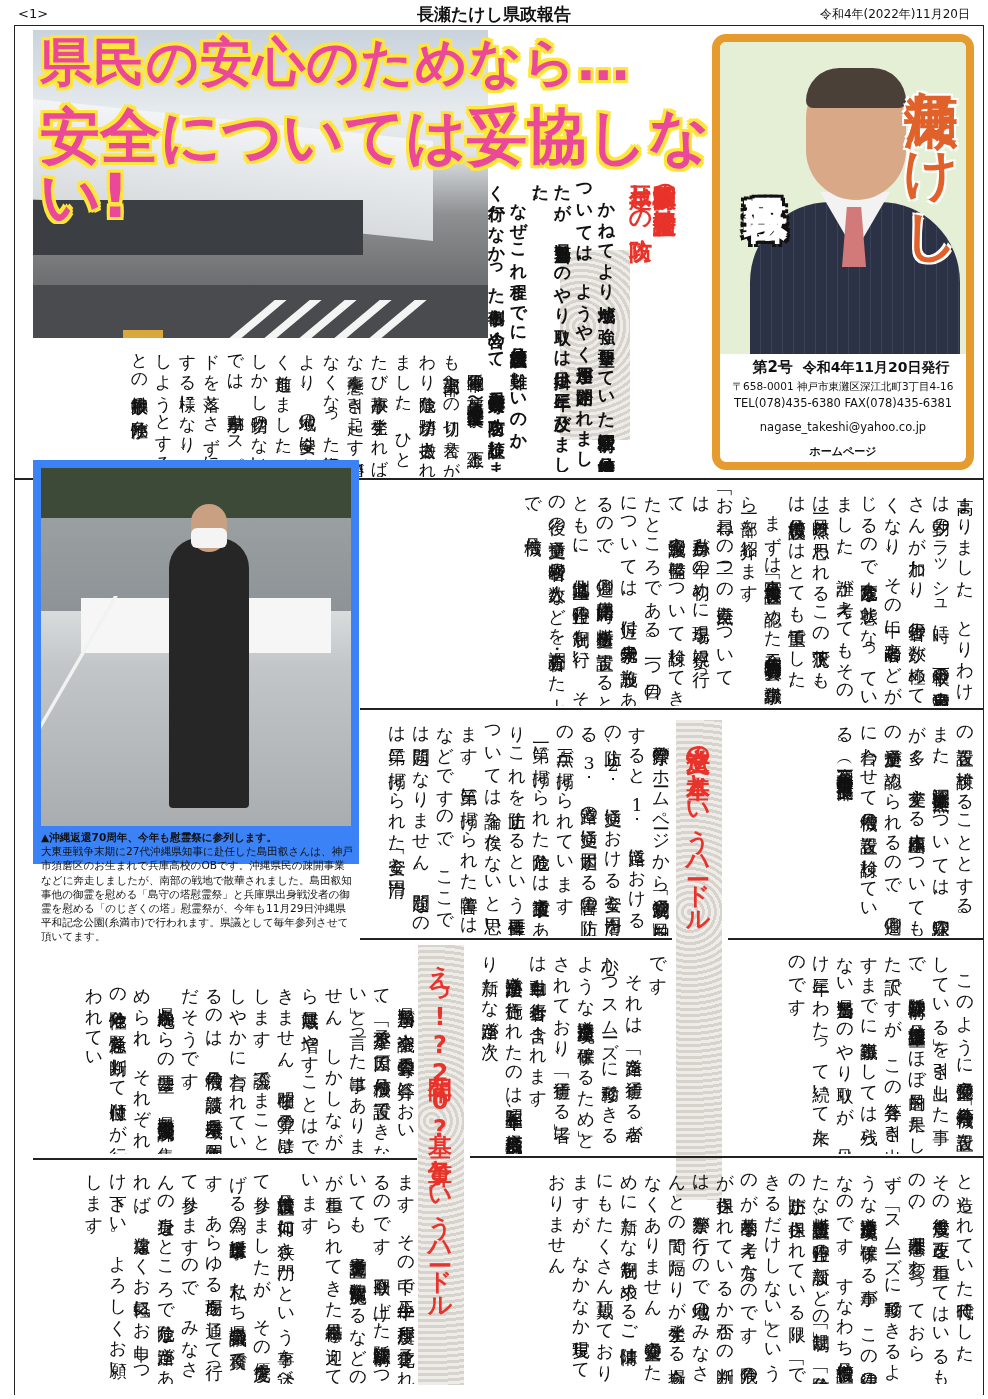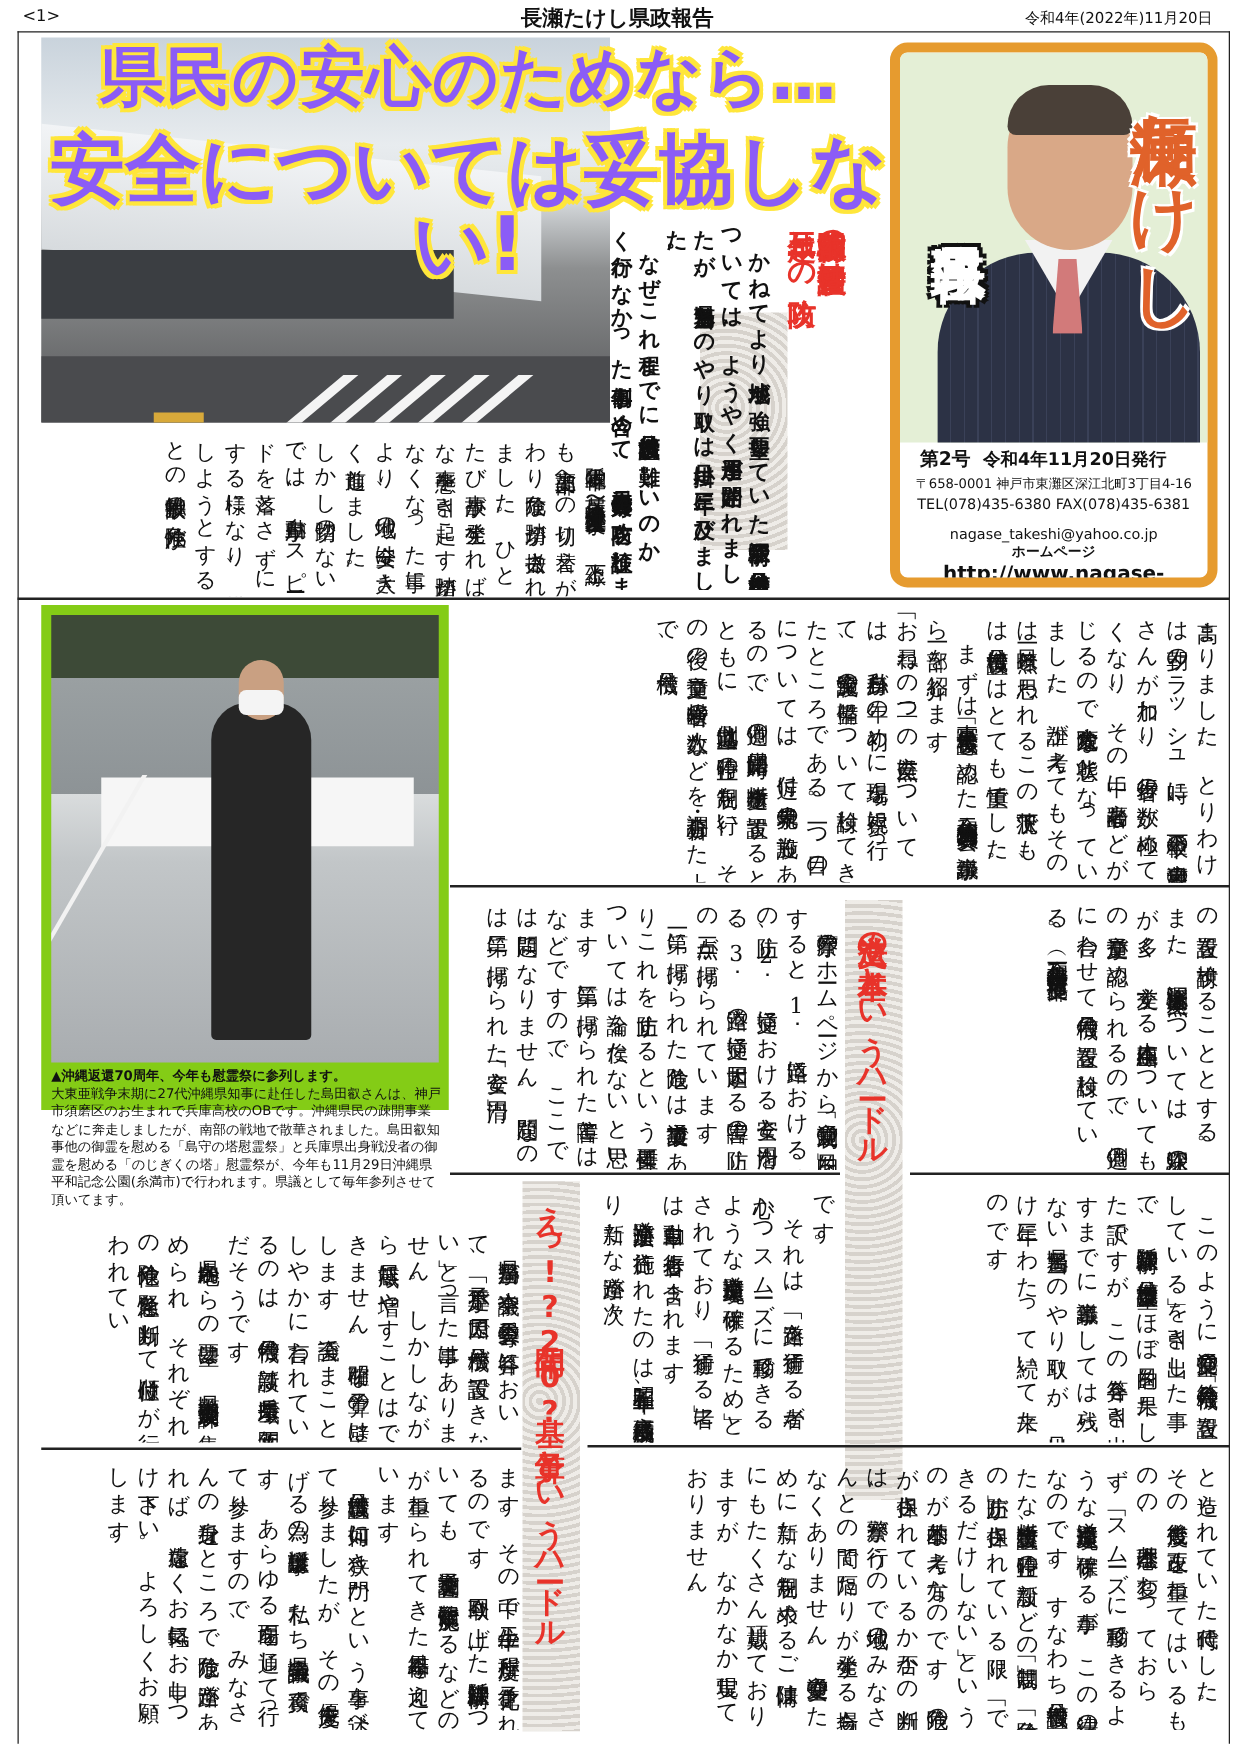--- a/index.html
+++ b/index.html
@@ -17,57 +17,57 @@
   .vt.sans { font-family: "DejaVu Sans", sans-serif; }
 
   .photo-street { position: absolute; left: 33px; top: 30px; width: 455px; height: 308px; overflow: hidden;
     background: linear-gradient(180deg,#c9d3dc 0%,#e8ecef 28%,#dfe3e6 40%,#8d8f90 60%,#545557 100%); }
   .photo-street .bld { position: absolute; left: 0; top: 90px; width: 400px; height: 100px; background: linear-gradient(180deg,#f2f4f6,#d7dbde); transform: skewY(6deg); }
   .photo-street .under { position: absolute; left: 0; top: 170px; width: 330px; height: 55px; background: #3b3e42; }
   .photo-street .road { position: absolute; left: 0; top: 255px; width: 455px; height: 90px; background: #4a4b4e; }
   .photo-street .zebra { position: absolute; top: 270px; width: 12px; height: 70px; background: #f4f4f4; transform: skewX(-50deg); }
   .photo-street .tile { position: absolute; left: 90px; top: 300px; width: 40px; height: 40px; background: #d8a93a; }
 
-  .headline { position: absolute; left: 40px; top: 30px; width: 670px; font-family: "DejaVu Sans", sans-serif; font-weight: bold; color: #8b5cf6; text-align: center; line-height: 1;
+  .headline { position: absolute; left: 40px; top: 30px; width: 670px; font-family: "DejaVu Sans", sans-serif; font-weight: bold; color: #ec4899; line-height: 1;
     text-shadow: -3px -3px 0 #ffe63b, 3px -3px 0 #ffe63b, -3px 3px 0 #ffe63b, 3px 3px 0 #ffe63b, 0 3px 0 #ffe63b, 0 -3px 0 #ffe63b, 3px 0 0 #ffe63b, -3px 0 0 #ffe63b; }
   .headline .l1 { font-size: 52px; letter-spacing: 1px; margin-top: 6px; }
   .headline .l2 { font-size: 60px; letter-spacing: 0px; margin-top: 18px; }
 
   .profile { position: absolute; left: 712px; top: 34px; width: 262px; height: 436px; border: 8px solid #e69b2f; border-radius: 14px; background: #fff; overflow: hidden; }
   .profile .pic { position: absolute; left: 0; top: 0; width: 246px; height: 312px; background: #e4efd6; overflow: hidden; }
   .profile .suit { position: absolute; left: 30px; top: 160px; width: 210px; height: 170px; border-radius: 80px 80px 0 0;
     background: repeating-linear-gradient(90deg,#2c3245 0 10px,#3a4158 10px 11px), #2c3245; }
   .profile .shirt { position: absolute; left: 100px; top: 150px; width: 70px; height: 60px; background: #f2f2f2; clip-path: polygon(0 0,100% 0,50% 100%); }
   .profile .tie { position: absolute; left: 122px; top: 165px; width: 24px; height: 60px; background: #d27a7a; clip-path: polygon(20% 0,80% 0,100% 100%,0 100%); }
   .profile .head { position: absolute; left: 86px; top: 28px; width: 100px; height: 130px; border-radius: 48px 48px 50px 50px; background: #d9a887; }
   .profile .hair { position: absolute; left: 86px; top: 26px; width: 100px; height: 40px; border-radius: 48px 48px 10px 10px; background: #4a4038; }
   .profile .name { position: absolute; right: 6px; top: 10px; font-family: "DejaVu Sans", sans-serif; font-weight: bold; font-size: 54px; line-height: 58px; color: #e0622a; writing-mode: vertical-rl; text-orientation: upright;
     text-shadow: -2px -2px 0 #fff, 2px -2px 0 #fff, -2px 2px 0 #fff, 2px 2px 0 #fff; }
   .profile .tag { position: absolute; left: 20px; top: 120px; font-family: "DejaVu Sans", sans-serif; font-weight: bold; font-size: 44px; line-height: 52px; color: #fff; writing-mode: vertical-rl; text-orientation: upright;
     text-shadow: -3px -3px 0 #111, 3px -3px 0 #111, -3px 3px 0 #111, 3px 3px 0 #111; }
   .profile .info { position: absolute; left: 0; top: 312px; width: 246px; text-align: center; font-family: "DejaVu Sans", sans-serif; color: #111; }
-  .profile .issue { font-size: 14px; font-weight: bold; margin-top: 4px; text-align: left; padding-left: 16px; }
+  .profile .issue { font-size: 14px; font-weight: bold; margin-top: 4px; text-align: center; padding-left: 16px; }
   .profile .issue b { font-size: 15px; margin-right: 10px; }
   .profile .addr { font-size: 10.5px; margin-top: 3px; }
   .profile .tel { font-size: 11.5px; margin-top: 2px; }
   .profile .mail { font-size: 11.5px; margin-top: 10px; }
-  .profile .hp { font-size: 11px; font-weight: bold; margin-top: 0; }
+  .profile .hp { font-size: 11px; font-weight: bold; margin-top: 10px; }
   .profile .url { font-size: 16px; font-weight: bold; }
 
   .subhead { position: absolute; font-family: "DejaVu Sans", sans-serif; font-weight: bold; color: #e8332a; writing-mode: vertical-rl; text-orientation: upright; }
   .sub1 { left: 650px; top: 168px; font-size: 23px; line-height: 30px; }
   .sub2 { left: 683px; top: 730px; font-size: 24px; line-height: 30px; }
   .sub3 { left: 425px; top: 948px; font-size: 24px; line-height: 30px; }
   .stone { position: absolute; background: repeating-radial-gradient(circle at 30% 40%, #cfcac3 0 3px, #ece9e4 3px 6px); opacity: .85; }
 
   .rule { position: absolute; height: 2px; background: #222; }
 
   .block { position: absolute; overflow: hidden; }
 
-  .memorial { position: absolute; left: 33px; top: 484px; width: 326px; height: 404px; background: #84cc16; }
+  .memorial { position: absolute; left: 33px; top: 460px; width: 326px; height: 404px; background: #3b82f6; }
   .memorial .pic { position: absolute; left: 8px; top: 8px; width: 310px; height: 358px; overflow: hidden;
     background: linear-gradient(180deg,#3d4a37 0%,#3d4a37 14%,#9aa0a2 14%,#8d9396 40%,#d9dcdd 40%,#c2c6c8 55%,#a9adb0 100%); }
   .memorial .tbl { position: absolute; left: 40px; top: 130px; width: 250px; height: 55px; background: #f6f6f6; }
   .memorial .man { position: absolute; left: 128px; top: 70px; width: 80px; height: 270px; background: #262626; border-radius: 30px 30px 4px 4px; }
   .memorial .face { position: absolute; left: 150px; top: 36px; width: 36px; height: 48px; background: #c9a082; border-radius: 18px; }
   .memorial .mask { position: absolute; left: 150px; top: 60px; width: 36px; height: 20px; background: #f4f4f4; border-radius: 6px; }
   .memorial .rail { position: absolute; left: 18px; top: 128px; width: 4px; height: 190px; background: #f2f2f2; transform: skewX(-30deg); }
   .memorial .cap { position: absolute; left: 8px; top: 370px; width: 312px; font-family: "DejaVu Sans", sans-serif; font-size: 10.6px; line-height: 14.2px; color: #111; }
   .memorial .cap .h { font-weight: bold; }
 </style>

